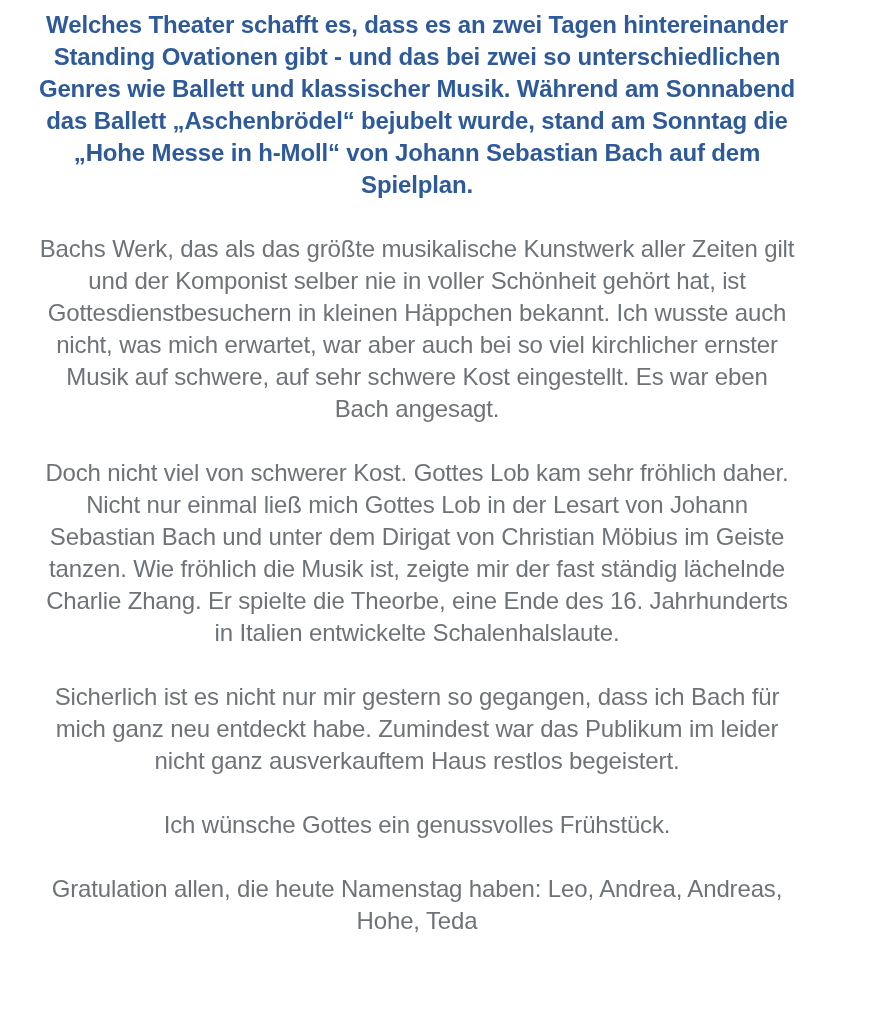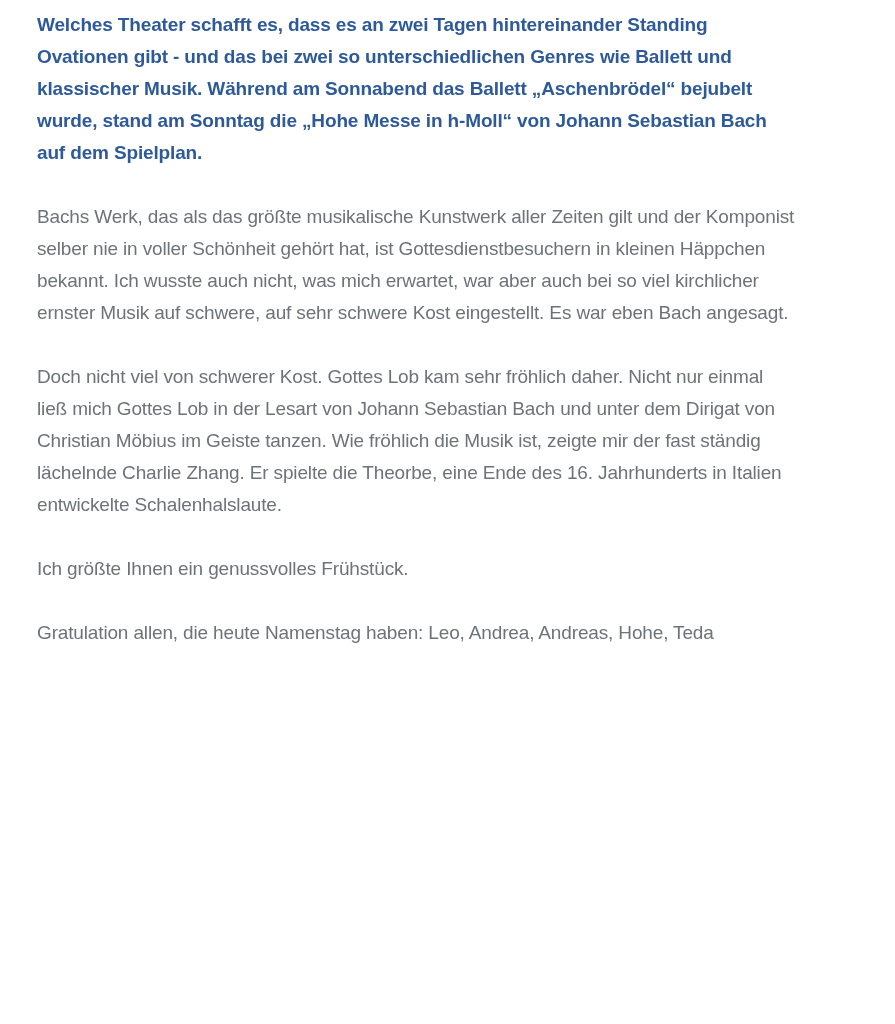--- a/index.html
+++ b/index.html
@@ -14,41 +14,42 @@
     font-family: "Liberation Sans", "DejaVu Sans", sans-serif;
   }
   .article {
     box-sizing: border-box;
     padding: 9px 0 0 37px;
     width: 810px;
   }
   .article p {
     margin: 0 0 32px 0;
     width: 760px;
-    font-size: 19px;
+    font-size: 24px;
     line-height: 32px;
     letter-spacing: -0.15px;
     color: #6e7378;
     font-weight: 400;
-    text-align: left;
+    text-align: center;
   }
   .article p.lead {
     color: #2e5a99;
     font-weight: 700;
   }
 </style>
 </head>
 <body>
 
 <article class="article">
   <p class="lead">Welches Theater schafft es, dass es an zwei Tagen hintereinander Standing Ovationen gibt - und das bei zwei so unterschiedlichen Genres wie Ballett und klassischer Musik. Während am Sonnabend das Ballett „Aschenbrödel“ bejubelt wurde, stand am Sonntag die „Hohe Messe in h-Moll“ von Johann Sebastian Bach auf dem Spielplan.</p>
 
   <p>Bachs Werk, das als das größte musikalische Kunstwerk aller Zeiten gilt und der Komponist selber nie in voller Schönheit gehört hat, ist Gottesdienstbesuchern in kleinen Häppchen bekannt. Ich wusste auch nicht, was mich erwartet, war aber auch bei so viel kirchlicher ernster Musik auf schwere, auf sehr schwere Kost eingestellt. Es war eben Bach angesagt.</p>
 
   <p>Doch nicht viel von schwerer Kost. Gottes Lob kam sehr fröhlich daher. Nicht nur einmal ließ mich Gottes Lob in der Lesart von Johann Sebastian Bach und unter dem Dirigat von Christian Möbius im Geiste tanzen. Wie fröhlich die Musik ist, zeigte mir der fast ständig lächelnde Charlie Zhang. Er spielte die Theorbe, eine Ende des 16. Jahrhunderts in Italien entwickelte Schalenhalslaute.</p>
 
+  <p>Sicherlich ist es nicht nur mir gestern so gegangen, dass ich Bach für mich ganz neu entdeckt habe. Zumindest war das Publikum im leider nicht ganz ausverkauftem Haus restlos begeistert.</p>
 
 
 
-  <p>Ich größte Ihnen ein genussvolles Frühstück.</p>
+  <p>Ich wünsche Gottes ein genussvolles Frühstück.</p>
 
   <p>Gratulation allen, die heute Namenstag haben: Leo, Andrea, Andreas, Hohe, Teda</p>
 </article>
 
 </body></html>

